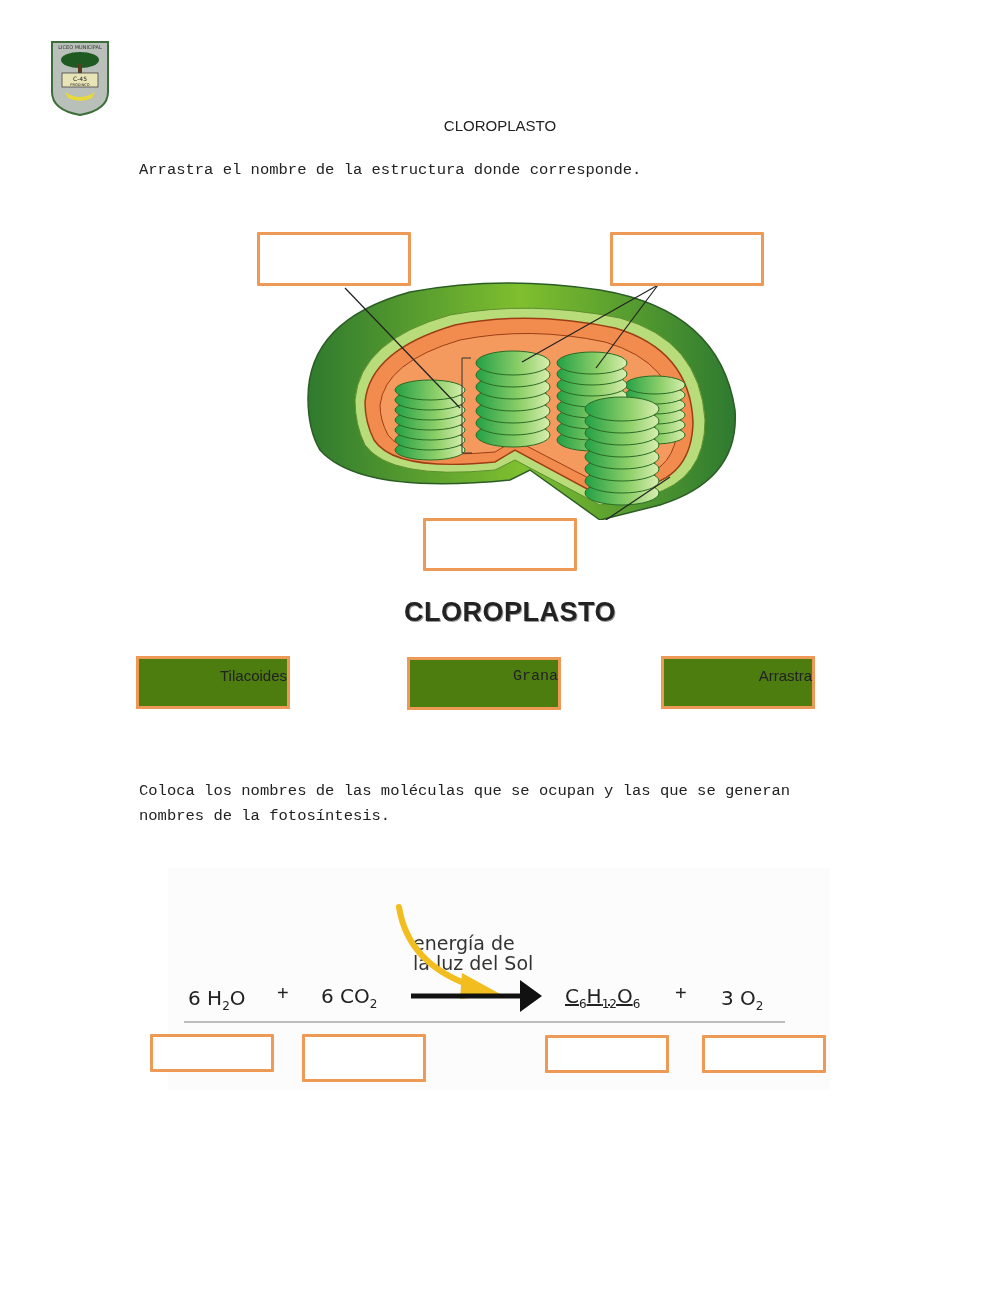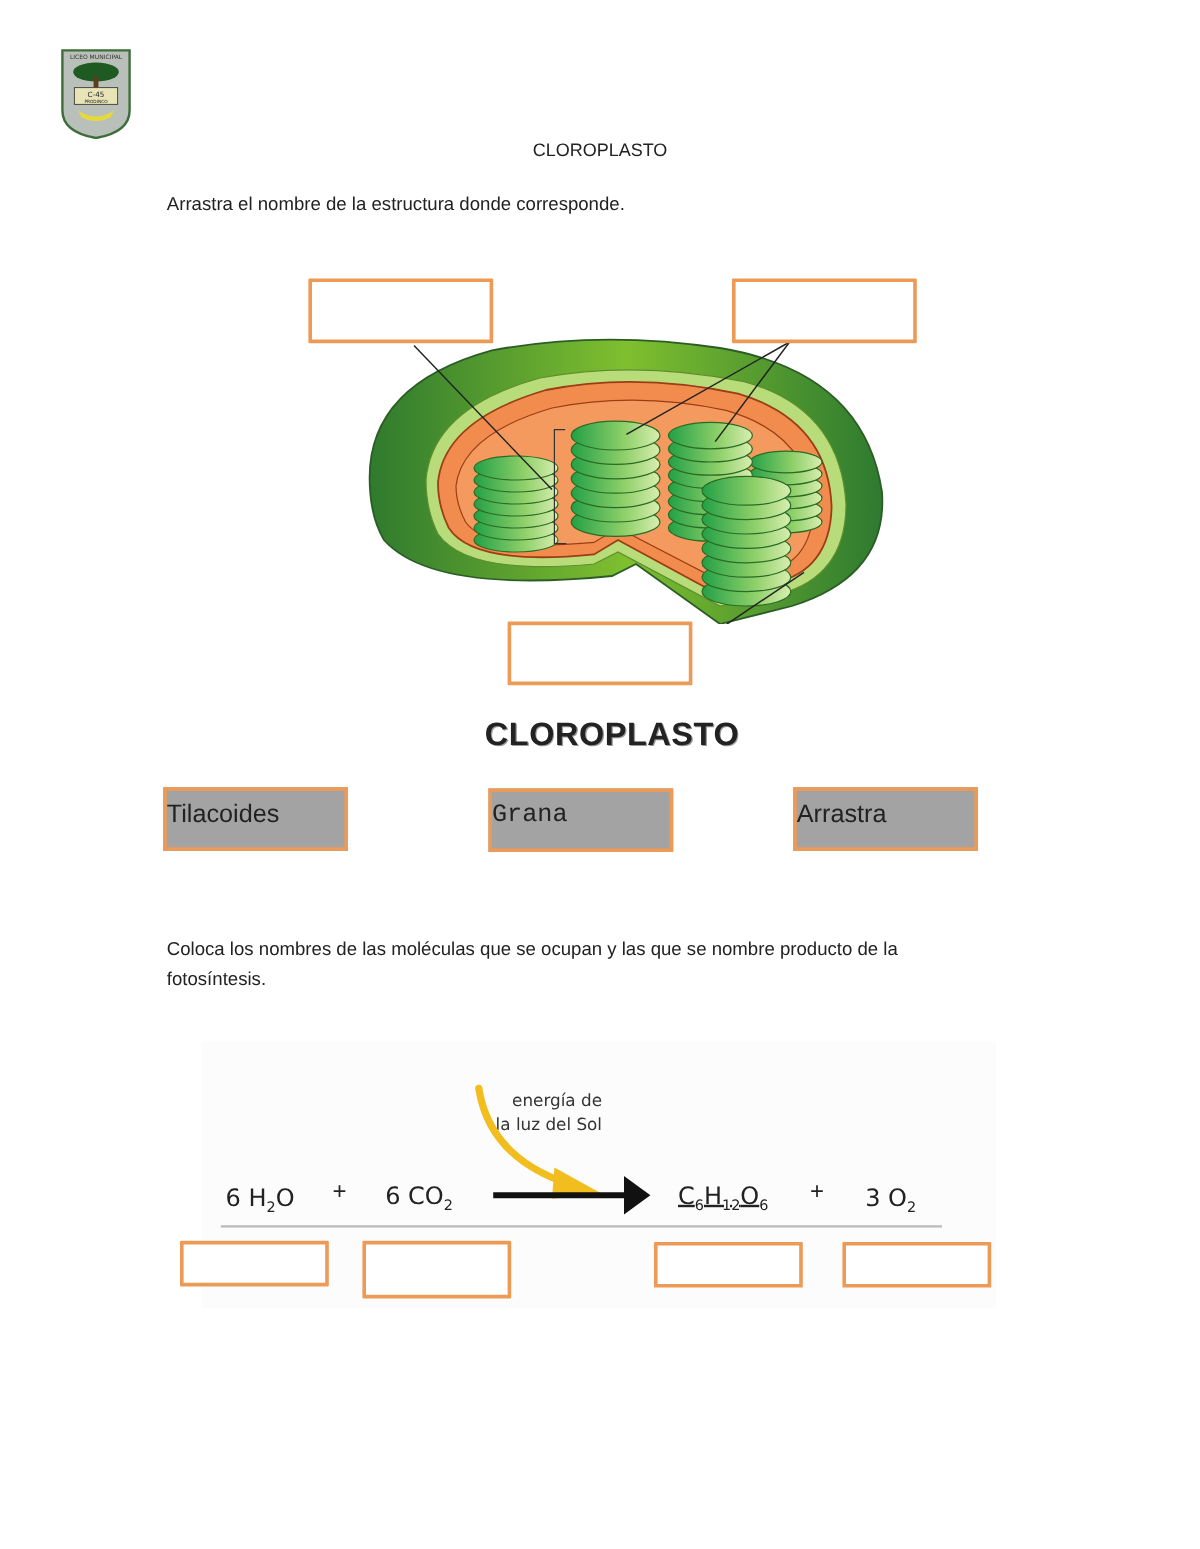--- a/index.html
+++ b/index.html
@@ -1,35 +1,35 @@
 <!DOCTYPE html>
 <html><head>
 <meta charset="utf-8">
 <style>
   html, body { margin:0; padding:0; background:#ffffff; }
   body { width:1000px; height:1291px; position:relative; overflow:hidden;
          font-family:"Liberation Sans", "DejaVu Sans", sans-serif; color:#222; }
   .abs { position:absolute; }
   .logo { left:50px; top:40px; width:60px; height:76px; }
   .title { left:0; width:1000px; top:117px; text-align:center; font-size:15px; color:#222; }
-  .instr { left:139px; top:158px; font-size:15.5px; color:#222; line-height:25px; width:680px; }
+  .instr { left:139px; top:158px; font-size:15.5px; color:#222; line-height:25px; width:680px;font-family:Liberation Mono, monospace; }
   .instr2 { top:779px; }
   .dropbox { border:3px solid #ec9a55; background:#fff; box-sizing:border-box; border-radius:1px; }
-  .dragbox { border:3px solid #ec9a55; background:#a3a3a3; box-sizing:border-box; text-align:left;
-             font-size:21px; color:#222; padding-top:8px; cursor:grab; }
+  .dragbox { border:3px solid #ec9a55; background:#4d7c0f; box-sizing:border-box; text-align:right;
+             font-size:15px; color:#222; padding-top:8px; cursor:grab; }
   .diagram { left:300px; top:280px; width:450px; height:240px; }
   .bigtitle { left:380px; top:597px; width:260px; text-align:center; font-weight:bold;
               font-size:27px; letter-spacing:0.5px; color:#222;
               text-shadow:1px 1px 0 #999; }
   .eq-bg { left:168px; top:868px; width:662px; height:222px; background:#fcfcfc; }
   .eq-text { font-family:"DejaVu Sans", "Liberation Sans", sans-serif; font-size:20px; color:#222; }
   .eq-text sub { font-size:12px; }
   .plus { font-size:20px; color:#222; }
-  .energy { left:413px; top:908px; font-size:14px; color:#333; line-height:20px;
-            font-family:"DejaVu Sans", sans-serif; text-align:right; }
+  .energy { left:413px; top:933px; font-size:19px; color:#333; line-height:20px;
+            font-family:"DejaVu Sans", sans-serif; text-align:left; }
   .rule { left:184px; top:1021px; width:601px; height:2px; background:#bdbdbd; }
 </style>
 </head>
 <body>
 
 <div class="abs logo">
   <svg width="60" height="76" viewBox="0 0 60 76">
     <path d="M2 2 H58 V52 Q58 70 30 75 Q2 70 2 52 Z" fill="#b9bfb9" stroke="#3d6e3a" stroke-width="2"></path>
     <text x="30" y="9" font-size="5" text-anchor="middle" fill="#333" font-family="DejaVu Sans, sans-serif">LICEO MUNICIPAL</text>
     <ellipse cx="30" cy="20" rx="19" ry="8" fill="#1f5a23"></ellipse>
@@ -139,21 +139,21 @@
 <div class="abs dragbox" style="left:136px; top:656px; width:154px; height:53px;">
   <span>Tilacoides</span>
 </div>
 <div class="abs dragbox" style="left:407px; top:657px; width:154px; height:53px;font-family:Liberation Mono, monospace;">
   <span>Grana</span>
 </div>
 <div class="abs dragbox" style="left:661px; top:656px; width:154px; height:53px;">
   <span>Arrastra</span>
 </div>
 
-<div class="abs instr instr2">Coloca los nombres de las moléculas que se ocupan y las que se nombre producto de la fotosíntesis.</div>
+<div class="abs instr instr2">Coloca los nombres de las moléculas que se ocupan y las que se generan nombres de la fotosíntesis.</div>
 
 <div class="abs eq-bg"></div>
 
 <div class="abs energy">
   <div>energía de</div>
   <div>la luz del Sol</div>
 </div>
 
 <div class="abs" style="left:380px; top:895px; width:170px; height:125px;">
   <svg width="170" height="125" viewBox="0 0 170 125">

